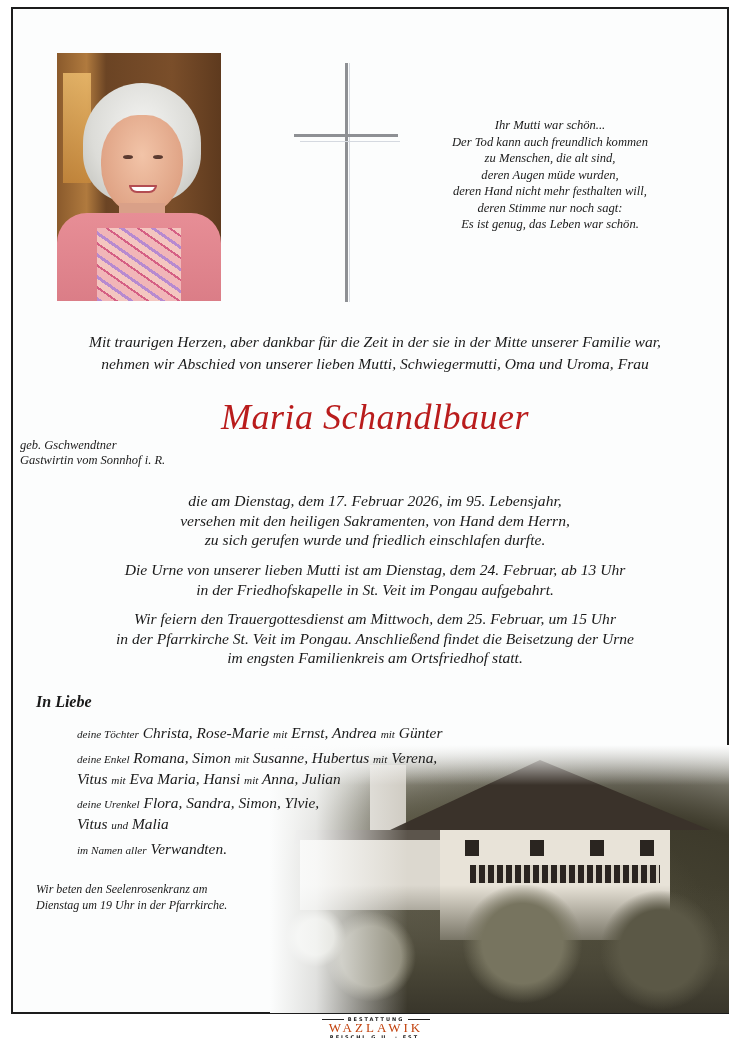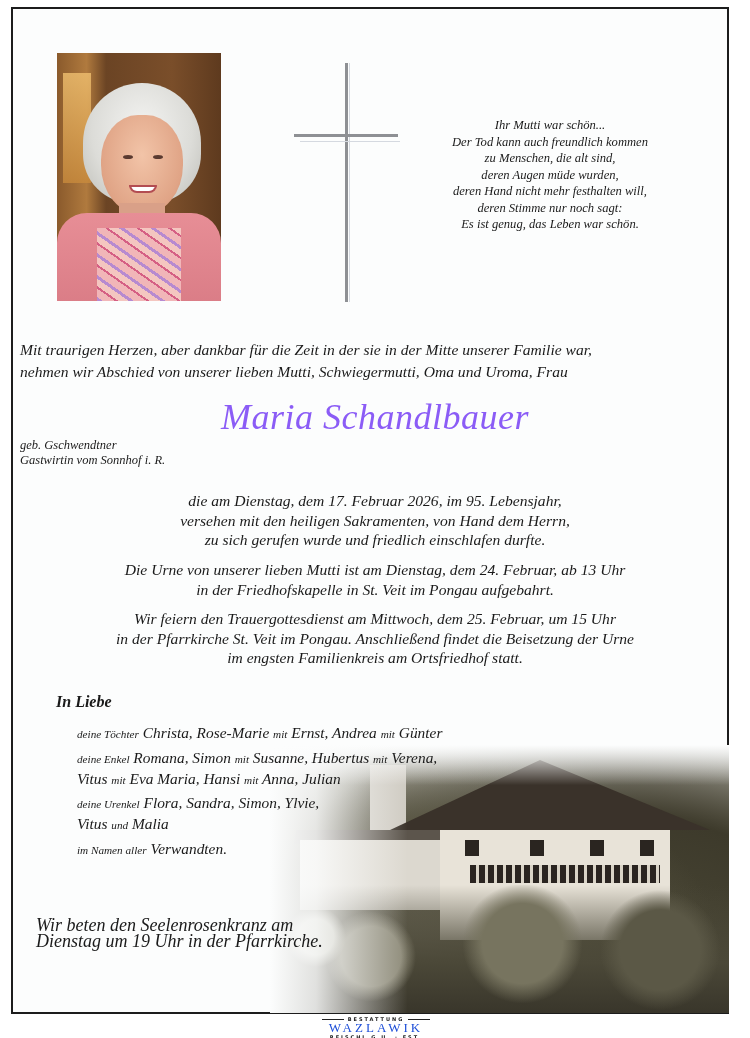--- a/index.html
+++ b/index.html
@@ -21,22 +21,22 @@
 
   
   .cross-v { position: absolute; left: 345px; top: 63px; width: 3px; height: 239px; background: #8e9094; }
   .cross-v::after { content:""; position:absolute; left:4px; top:0; width:1px; height:100%; background:#d5d9e0; }
   .cross-h { position: absolute; left: 294px; top: 134px; width: 104px; height: 3px; background: #8e9094; }
   .cross-h::after { content:""; position:absolute; left:6px; top:7px; width:100px; height:1px; background:#d5d9e0; }
 
   .poem { position: absolute; left: 405px; top: 117px; width: 290px; text-align: center; font-style: italic; font-size: 12.6px; line-height: 16.5px; font-family: "Liberation Serif", serif; }
   .poem .gap { margin-top: 0; font-style: italic; }
 
-  .intro { position: absolute; left: 20px; top: 339px; width: 710px; font-style: italic; font-size: 15.6px; line-height: 22px; font-family: "Liberation Serif", serif; }
-  .name { position: absolute; left: 20px; top: 395px; width: 710px; text-align: center; font-style: italic; font-size: 36px; letter-spacing: 0.5px; font-family: "Liberation Serif", serif; line-height: 44px; color: #8b5cf6; }
+  .intro { position: absolute; left: 20px; top: 331px; width: 710px; text-align: center; font-style: italic; font-size: 15.6px; line-height: 22px; font-family: "Liberation Serif", serif; }
+  .name { position: absolute; left: 20px; top: 395px; width: 710px; text-align: center; font-style: italic; font-size: 36px; letter-spacing: 0.5px; font-family: "Liberation Serif", serif; line-height: 44px; color: #b91c1c; }
   .sub { position: absolute; left: 20px; top: 438px; width: 710px; text-align: left; font-style: italic; font-size: 12.5px; line-height: 15px; font-family: "Liberation Serif", serif; }
 
   .para { position: absolute; left: 20px; width: 710px; text-align: center; font-style: italic; font-size: 15.6px; line-height: 19.5px; font-family: "Liberation Serif", serif; }
   .p1 { top: 491px; } .p2 { top: 560px; } .p3 { top: 609px; }
 
   .house { position: absolute; left: 270px; top: 745px; width: 459px; height: 268px; overflow: hidden;
     background:
       radial-gradient(ellipse at 30% 85%, #6f6b5c 0%, #55523f 40%, transparent 70%),
       radial-gradient(ellipse at 75% 90%, #4d4a38 0%, #3d3a2b 50%, transparent 80%),
       linear-gradient(180deg, #d5d5d0 0%, #9b9889 30%, #7a7766 60%, #4e4b3b 100%); }
@@ -50,33 +50,33 @@
   .house .trees { position: absolute; left: 0; top: 140px; width: 100%; height: 130px;
     background: radial-gradient(circle at 10% 40%, #b9b8a9 0 18px, transparent 30px),
                 radial-gradient(circle at 22% 55%, #8d8a78 0 30px, transparent 45px),
                 radial-gradient(circle at 55% 45%, #77745f 0 40px, transparent 60px),
                 radial-gradient(circle at 85% 50%, #5b5846 0 40px, transparent 60px),
                 linear-gradient(180deg, transparent 0%, #4b4838 60%, #38352a 100%); }
   .house .fade { position: absolute; left: 0; top: 0; width: 100%; height: 100%;
     background: linear-gradient(90deg, #fcfdfd 0%, rgba(252,253,253,.85) 10%, rgba(252,253,253,0) 30%),
                 linear-gradient(180deg, #fcfdfd 0%, rgba(252,253,253,0) 15%); }
 
-  .liebe { position: absolute; left: 36px; top: 693px; font-style: italic; font-weight: bold; font-size: 16px; font-family: "Liberation Serif", serif; margin-left: 20px; }
+  .liebe { position: absolute; left: 36px; top: 693px; font-style: italic; font-weight: bold; font-size: 16px; font-family: "Liberation Serif", serif; }
   .family { position: absolute; left: 37px; top: 722px; font-style: italic; font-family: "Liberation Serif", serif; color: #1a1a1a; margin-left: 40px; }
   .family .row { font-size: 15.4px; line-height: 22px; white-space: nowrap; }
   .family .row.tight { line-height: 19px; }
   .family .small { font-size: 11.2px; }
   .family .gap { margin-top: 3px; }
 
-  .rosary { position: absolute; left: 36px; top: 918px; font-style: italic; font-size: 18px; line-height: 15.5px; font-family: "Liberation Serif", serif; }
+  .rosary { position: absolute; left: 36px; top: 882px; font-style: italic; font-size: 12px; line-height: 15.5px; font-family: "Liberation Serif", serif; }
 
   .logo { position: absolute; left: 308px; top: 1016px; width: 136px; text-align: center; background: #fff; font-family: "Liberation Serif", serif; }
   .logo .top, .logo .bottom { display: flex; align-items: center; justify-content: center; gap: 4px; font-size: 5px; letter-spacing: 2px; color: #222; line-height: 6px; font-family: "DejaVu Sans", sans-serif; font-weight: bold; }
   .logo .top::before, .logo .top::after, .logo .bottom::before, .logo .bottom::after { content: ""; display: block; width: 22px; height: 1px; background: #222; }
-  .logo .main { font-size: 13px; letter-spacing: 3px; line-height: 12px; color: #1d4ed8; }
+  .logo .main { font-size: 13px; letter-spacing: 3px; line-height: 12px; color: #c2410c; }
 </style>
 </head>
 <body>
 
 <div class="frame"></div>
 
 <div class="portrait" title="Portrait of Maria Schandlbauer">
   <div class="light"></div>
   <div class="hair"></div>
   <div class="face"></div>

